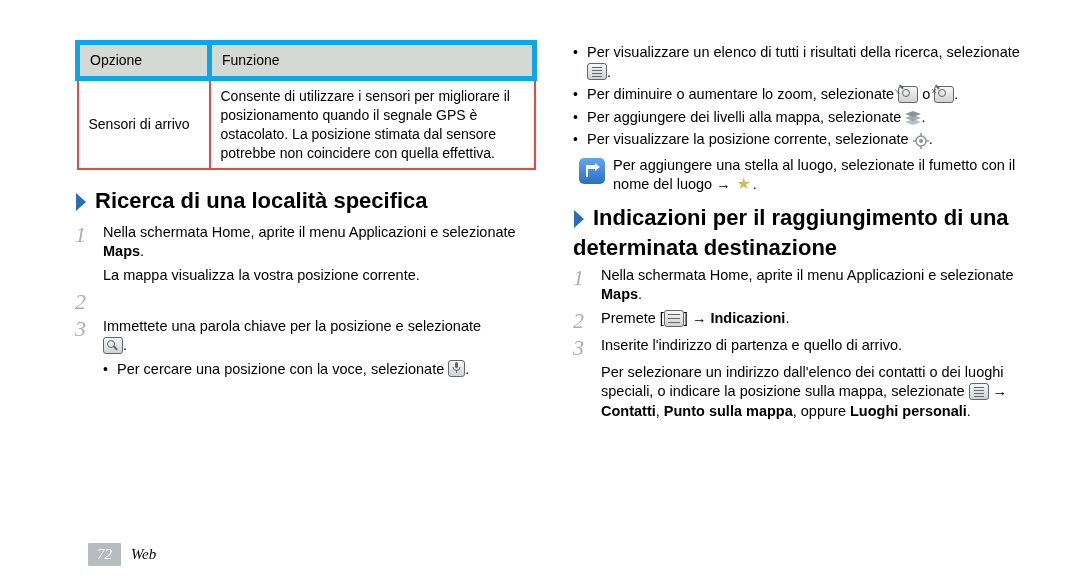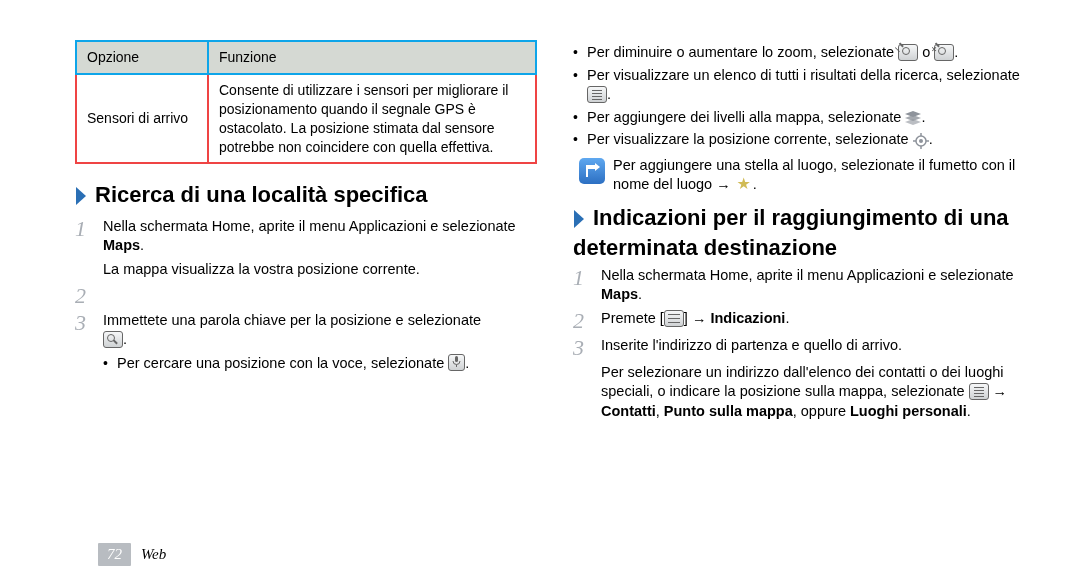--- a/index.html
+++ b/index.html
@@ -32,21 +32,21 @@
     border-collapse: collapse;
     width: 100%;
     font-size: 14px;
     margin-bottom: 18px;
   }
   th {
     background: #d5d9d3;
     font-weight: normal;
     text-align: left;
     padding: 6px 10px;
-    border: 2px solid #0ea5e9;
+    border: 5px solid #0ea5e9;
   }
   td {
     padding: 6px 10px;
     border: 2px solid #ef4444;
     vertical-align: middle;
   }
   td.opt { width: 110px; }
   .chevron {
     display: inline-block;
     vertical-align: -4px;
@@ -164,21 +164,21 @@
     content:"–";
     position:absolute; left:0;right:0;top:-1px;font-size:11px;color:#555;
   }
   .icon.zoomin::after{
     content:"+";
     position:absolute; left:0;right:0;top:-1px;font-size:11px;color:#555;
   }
   .footer {
     position: absolute;
     bottom: 20px;
-    left: 70px;
+    left: 60px;
     display: flex;
     align-items: center;
     gap: 10px;
     padding-left: 28px;
   }
   .pagebox {
     background:#b8bcc1;
     color:#fff;
     padding:3px 9px;
     font-style: italic;
@@ -244,24 +244,24 @@
             </span><span>.</span>
           </li>
         </ul>
       </div>
     </div>
   </div>
 
   <div class="col right">
     <ul class="bullets">
       <li>
-        <span>Per diminuire o aumentare lo zoom, selezionate </span><span class="icon mag zoomout"></span><span> o </span><span class="icon mag zoomin"></span><span>.</span>
+        <span>Per visualizzare un elenco di tutti i risultati della ricerca, selezionate </span><span class="icon list"></span><span>.</span>
       </li>
       <li>
-        <span>Per visualizzare un elenco di tutti i risultati della ricerca, selezionate </span><span class="icon list"></span><span>.</span>
+        <span>Per diminuire o aumentare lo zoom, selezionate </span><span class="icon mag zoomout"></span><span> o </span><span class="icon mag zoomin"></span><span>.</span>
       </li>
       <li>
         <span>Per aggiungere dei livelli alla mappa, selezionate </span><span class="icon plain">
           <svg width="16" height="14" viewBox="0 0 16 14">
               <polygon points="8,0 16,3 8,6 0,3" fill="#8e939b"></polygon>
               <polygon points="8,4 16,7 8,10 0,7" fill="#8e939b" opacity="0.8"></polygon>
               <polygon points="8,8 16,11 8,14 0,11" fill="#8e939b" opacity="0.6"></polygon>
             </svg>
         </span><span>.</span>
       </li>

